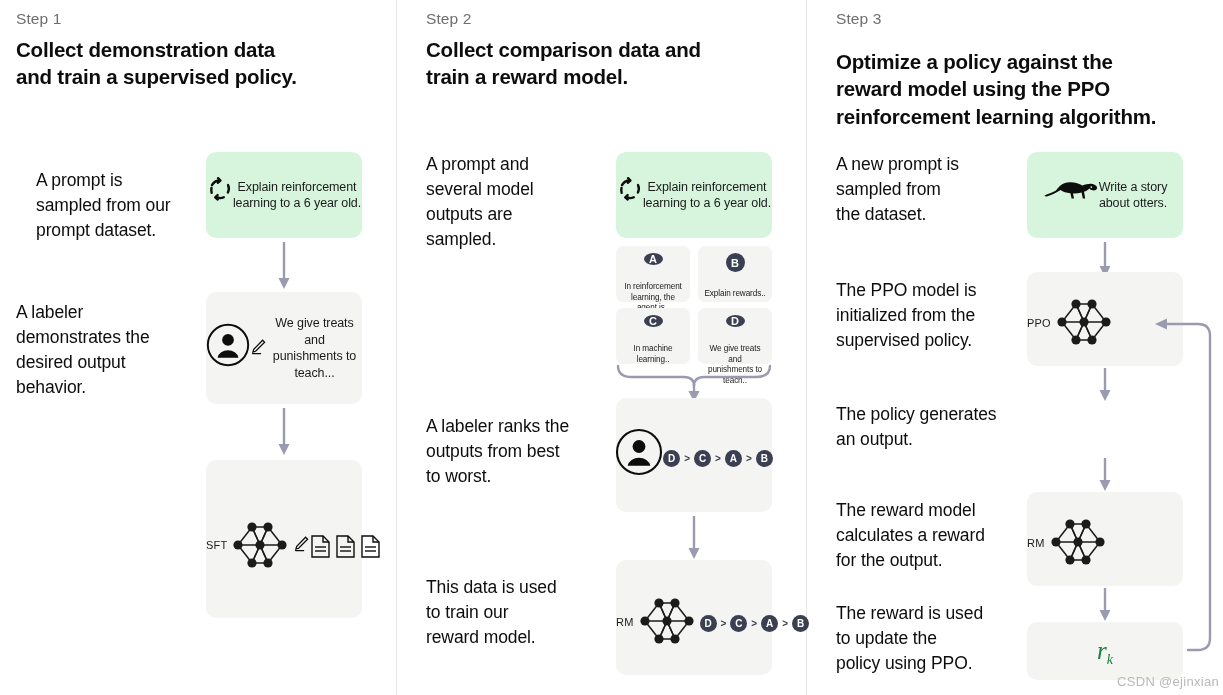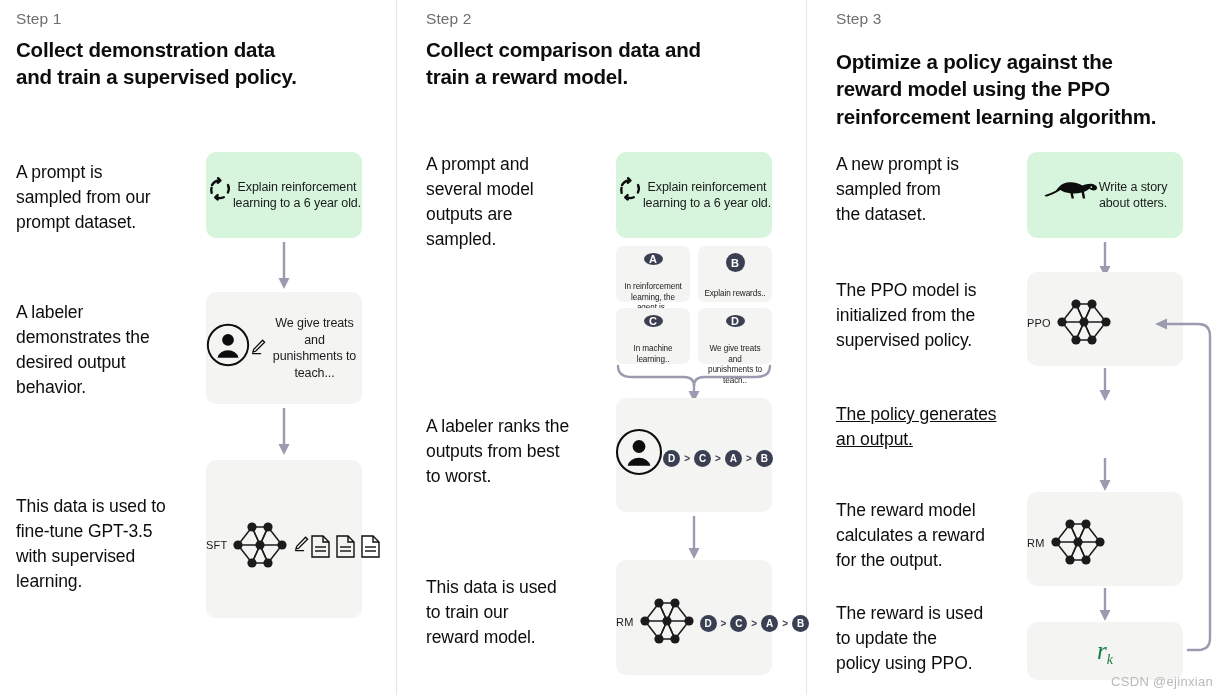--- a/index.html
+++ b/index.html
@@ -96,48 +96,44 @@
   .formula {
     font-family: "Liberation Serif", serif;
     font-style: italic; font-size: 25px; color: #15803d;
   }
   .formula sub {
     font-size: 14px; font-style: italic; vertical-align: baseline;
     position: relative; top: 5px; left: 0px;
   }
 
   .watermark {
-    position: absolute; right: 10px; bottom: 6px;
+    position: absolute; right: 4px; bottom: 6px;
     font-size: 13px; color: #b9b9b9; letter-spacing: .3px;
   }
 </style>
 </head>
 <body>
 
 <div class="page">
 
   <div class="divider" id="div1"></div>
   <div class="divider" id="div2"></div>
 
   <div class="col" id="col1">
     <div class="step-label">Step 1</div>
     <div class="step-title">Collect demonstration data
 and train a supervised policy.</div>
 
-    <div class="caption" style="top:160px;">A prompt is
+    <div class="caption" style="top:168px;margin-left:20px;">A prompt is
 sampled from our
 prompt dataset.</div>
     <div class="caption" style="top:300px;">A labeler
 demonstrates the
 desired output
 behavior.</div>
-    <div class="caption" style="top:494px;">This data is used to
-fine-tune GPT-3.5
-with supervised
-learning.</div>
 
     <div class="box green" style="left:206px; top:152px; width:156px; height:86px;">
       <span style="margin-bottom:8px;">
         <svg width="26" height="26" viewBox="0 0 24 24" fill="none" stroke="#0d0d0d" stroke-width="2.2" stroke-linecap="round">
           <path d="M4.6 8.4 A8 8 0 0 1 11 4.1"></path>
           <path d="M19.4 8.4 A8 8 0 0 1 19.3 15.2"></path>
           <path d="M15.5 19.6 A8 8 0 0 1 8.6 19.5"></path>
           <path d="M4.3 15.6 A8 8 0 0 1 4.2 11"></path>
           <path d="M10.2 2 L12.4 4.3 L10 6.2" stroke-linejoin="round"></path>
           <path d="M9.8 17.6 L7.6 19.7 L9.9 21.7" stroke-linejoin="round"></path>
@@ -374,21 +370,21 @@
     <div class="step-title">Optimize a policy against the
 reward model using the PPO
 reinforcement learning algorithm.</div>
 
     <div class="caption" style="top:152px;">A new prompt is
 sampled from
 the dataset.</div>
     <div class="caption" style="top:278px;">The PPO model is
 initialized from the
 supervised policy.</div>
-    <div class="caption" style="top:402px;text-decoration:underline;">The policy generates
+    <div class="caption" style="top:402px;">The policy generates
 an output.</div>
     <div class="caption" style="top:498px;">The reward model
 calculates a reward
 for the output.</div>
     <div class="caption" style="top:601px;">The reward is used
 to update the
 policy using PPO.</div>
 
     <div class="box green" style="left:207px; top:152px; width:156px; height:86px;">
       <span style="margin-bottom:6px;">

